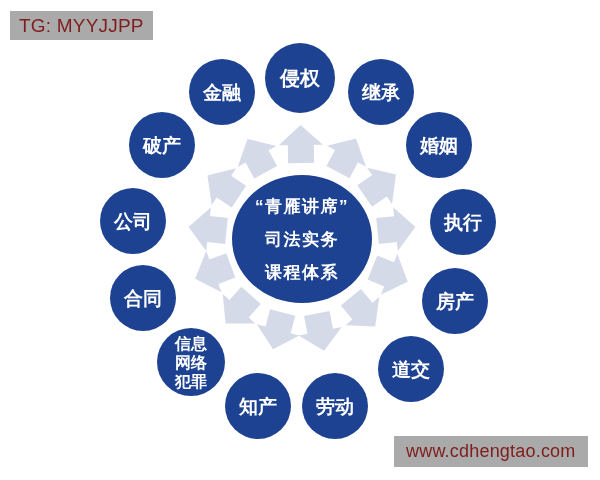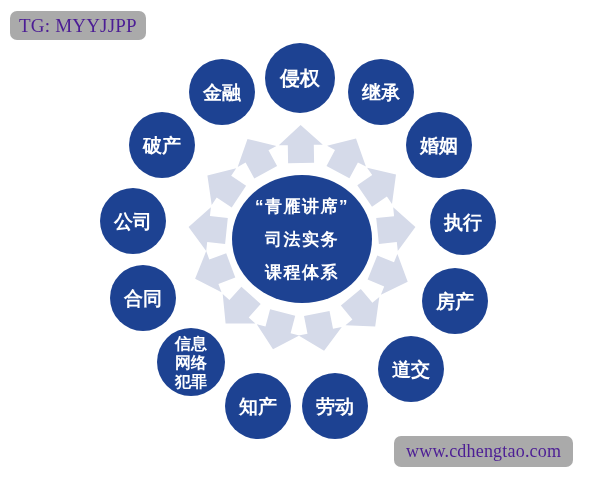--- a/index.html
+++ b/index.html
@@ -23,27 +23,26 @@
     left: 0;
     top: 0;
     width: 600px;
     height: 480px;
     display: block;
   }
   
   .watermark {
     position: absolute;
     background: #aaaaaa;
-    color: #4c1d95;
-    font-family: Liberation Serif, serif;
+    color: #7f1d1d;
+    font-family: Liberation Sans, sans-serif;
     white-space: nowrap;
     display: flex;
     align-items: center;
     letter-spacing: 0.2px;
-    border-radius: 7px;
   }
   #watermark-tg {
     left: 10px;
     top: 11px;
     height: 29px;
     padding: 0 9px;
     font-size: 19px;
   }
   #watermark-site {
     left: 394px;

